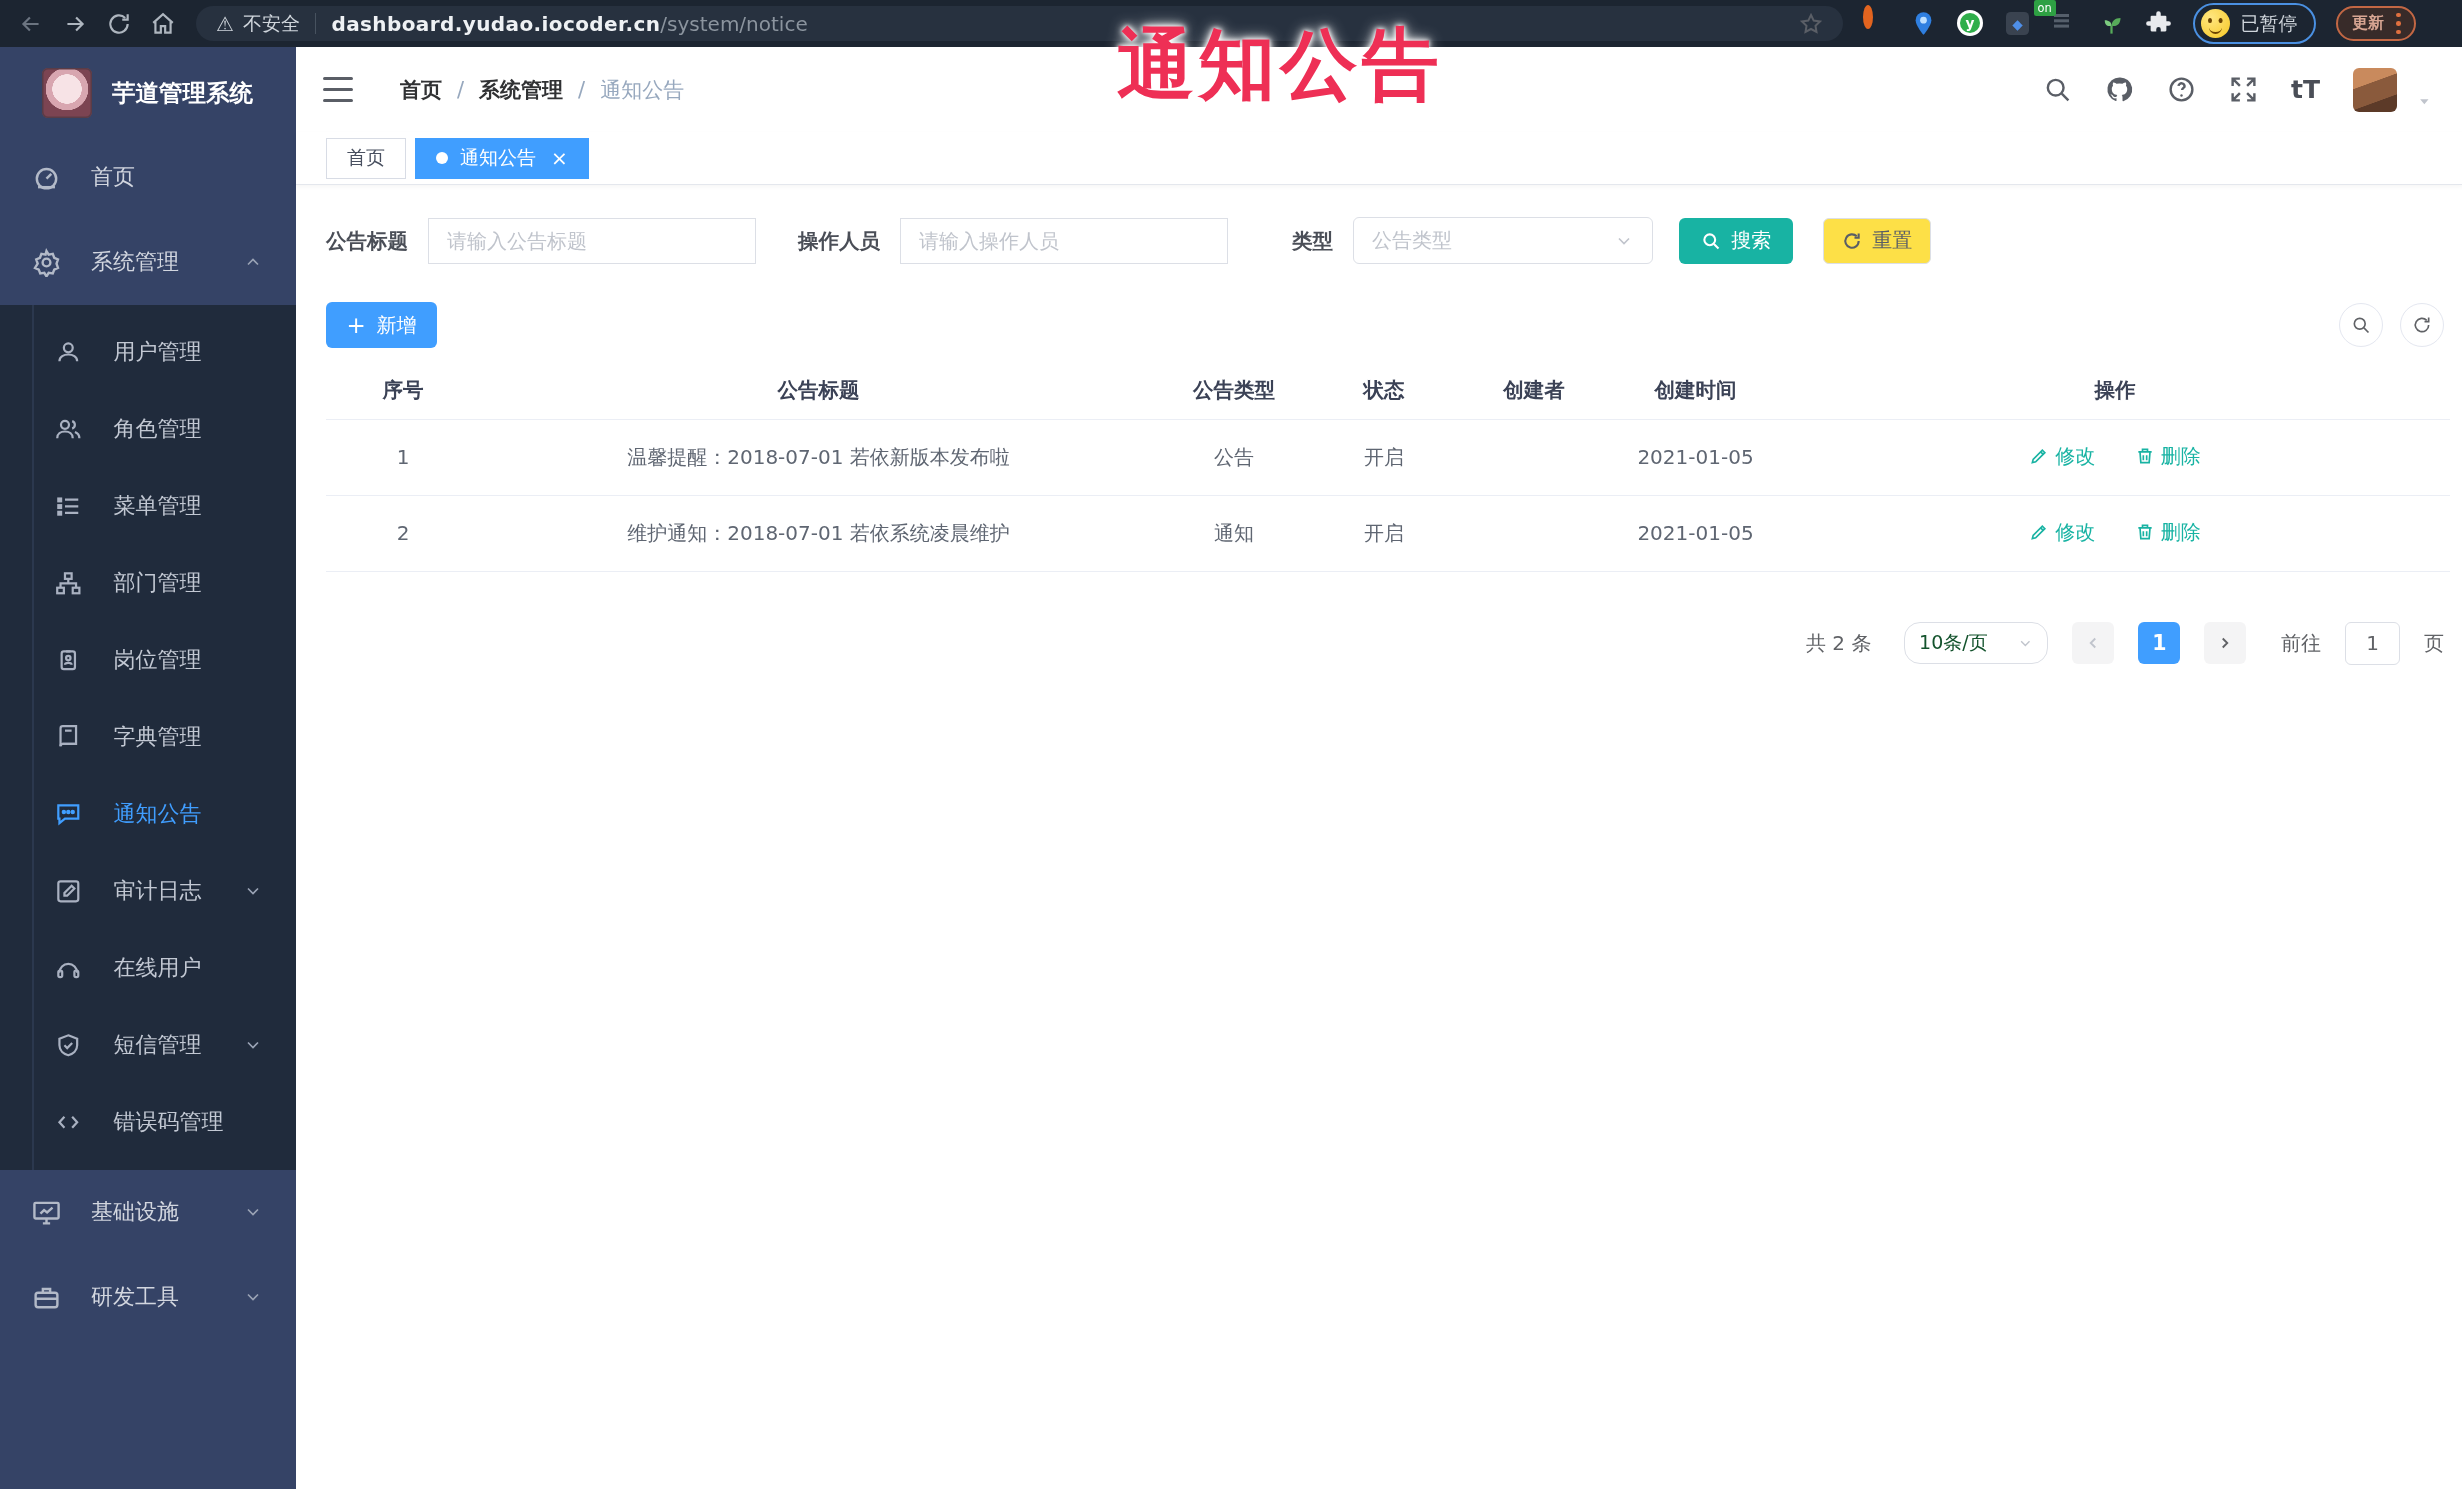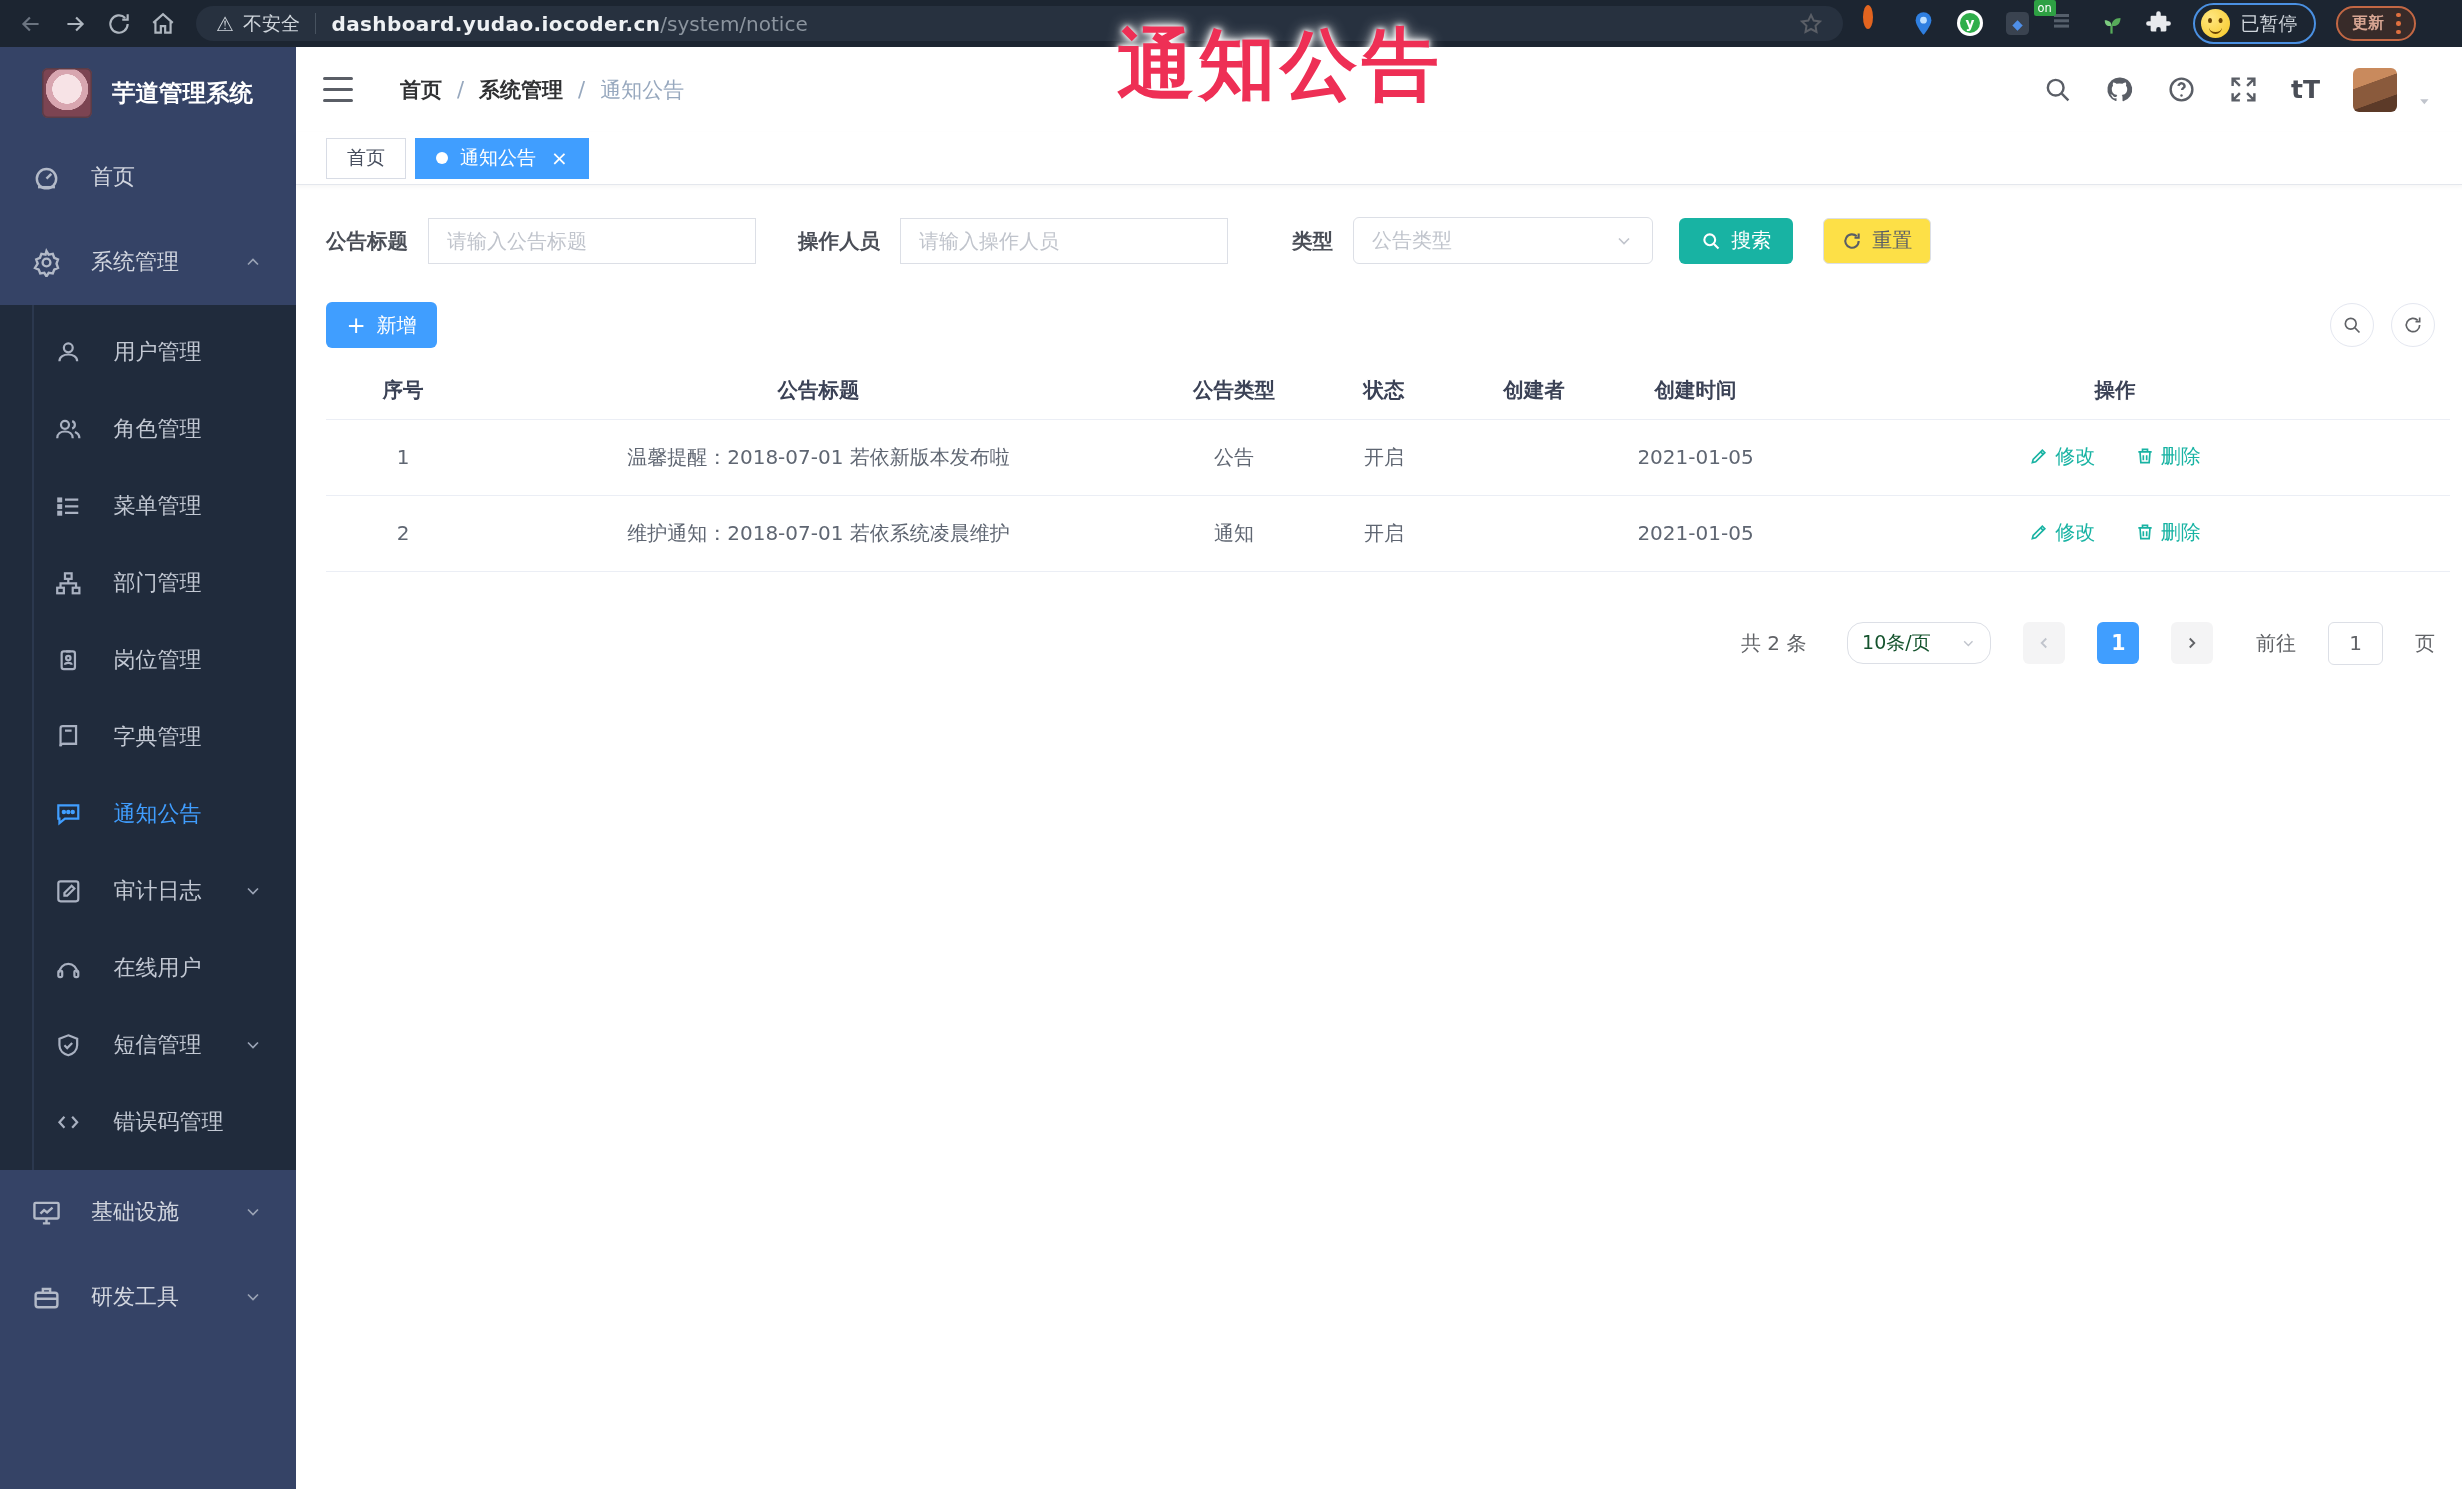--- a/index.html
+++ b/index.html
@@ -80,21 +80,21 @@
   
   .tabbar{position:absolute;left:296px;top:132px;width:2167px;height:52px;background:#fff;
     border-bottom:1.5px solid #e4e7ed;box-shadow:0 1.5px 4.6px rgba(0,0,0,.04);display:flex;align-items:center;z-index:2}
   .tab{height:39px;display:flex;align-items:center;padding:0 20px;border:1.5px solid #d8dce5;background:#fff;
     color:#495060;font-size:19px;margin-left:9px;cursor:pointer}
   .tab:first-child{margin-left:30px}
   .tab.active{background:#409EFF;border-color:#409EFF;color:#fff}
   .tab-dot{width:12px;height:12px;border-radius:50%;background:#fff;margin-right:12px}
   .tab-close{margin-left:15px;font-size:20px;line-height:1;cursor:pointer}
   
-  .content{position:absolute;left:296px;top:184px;right:0;bottom:0;background:#fff;padding:0 27px 0 30px}
+  .content{position:absolute;left:296px;top:184px;right:0;bottom:0;background:#fff;padding:0 18px 0 30px}
   .filters{display:flex;align-items:center;margin-top:33px;height:47px}
   .f-label{font-size:20.5px;font-weight:700;color:#4a4e57;margin-right:20px;white-space:nowrap}
   .f-input{width:290px;height:44px;border:1.5px solid #dcdfe6;border-radius:0;font-size:20px;color:#606266;
     padding:0 18px;outline:none;font-family:inherit}
   .f-input::placeholder{color:#c0c4cc}
   .f-gap{width:42px}
   .f-select{width:300px;height:47px;border:1.5px solid #dcdfe6;border-radius:6px;display:flex;align-items:center;
     padding:0 18px;cursor:pointer;box-sizing:border-box}
   .f-select .ph{color:#c0c4cc;font-size:20px}
   .f-select .sel-chev{margin-left:auto;width:20px;height:20px;color:#c0c4cc}
@@ -113,21 +113,21 @@
   
   table.grid{border-collapse:collapse;margin-top:13.7px;width:2109px;table-layout:fixed}
   .grid th{font-size:20.5px;font-weight:700;color:#3b4256;height:55px;border-bottom:1.5px solid #ebeef5;text-align:center}
   .grid td{font-size:20px;color:#5f6672;height:73px;border-bottom:1.5px solid #ebeef5;text-align:center}
   .col-no{width:152px}.col-title{width:675px}.col-type{width:152px}.col-status{width:144px}
   .col-creator{width:152px}.col-created{width:167px}.col-ops{width:668px}
   .oplink{display:inline-flex;align-items:center;color:#18B3A3;font-size:20px;cursor:pointer}
   .oplink .lic{width:20px;height:20px;margin-right:6px}
   .oplink + .oplink{margin-left:33px}
   
-  .pager{display:flex;align-items:center;justify-content:flex-end;margin-top:50px;gap:32px}
+  .pager{display:flex;align-items:center;justify-content:flex-end;margin-top:50px;gap:24px}
   .pg-total{font-size:20px;color:#606266;margin-right:9px}
   .pg-size{width:144px;height:42px;border:1.5px solid #dcdfe6;border-radius:16px;display:flex;align-items:center;
     padding:0 13.7px;color:#14532d;font-size:19px;cursor:pointer;box-sizing:border-box}
   .pg-size .sel-chev{margin-left:auto;width:16.7px;height:16.7px;color:#c0c4cc}
   .pg-btn{width:42px;height:42px;border-radius:6px;background:#f4f4f5;display:flex;align-items:center;
     justify-content:center;cursor:pointer}
   .pg-btn .hic{width:18px;height:18px}
   .pg-prev{color:#c0c4cc}.pg-next{color:#606266}
   .pg-page{width:42px;height:42px;border-radius:6px;background:#409EFF;color:#fff;font-size:20.5px;font-weight:700;
     display:flex;align-items:center;justify-content:center;cursor:pointer}

